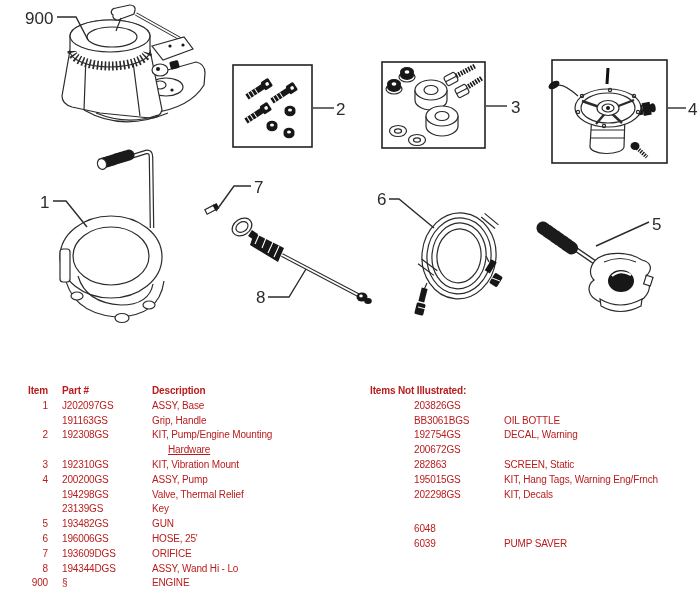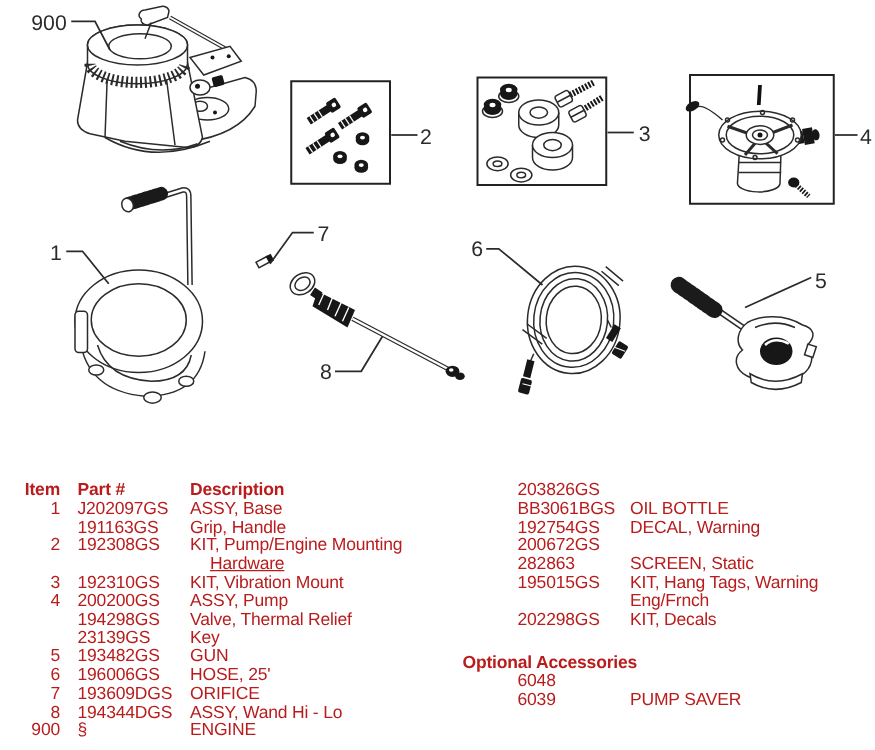--- a/index.html
+++ b/index.html
@@ -6,21 +6,21 @@
   .page{position:relative;width:700px;height:600px;background:#fff;overflow:hidden;
         font-family:"Liberation Sans",sans-serif;color:#b91c1c;}
   .diagram{position:absolute;left:0;top:0;width:700px;height:380px;}
   .callout-label{font-family:"Liberation Sans",sans-serif;font-size:17px;fill:#2b2b2b;}
   .leader{stroke:#2b2b2b;stroke-width:1.4;fill:none;}
   .ln{stroke:#2b2b2b;stroke-width:1.2;fill:none;}
   .lnf{stroke:#2b2b2b;stroke-width:1.2;fill:#fff;}
   .dk{fill:#171717;stroke:none;}
   .box{fill:#fff;stroke:#222;stroke-width:1.6;}
   
-  .tbl{position:absolute;font-size:14px;line-height:14.8px;letter-spacing:-0.15px;}
+  .tbl{position:absolute;font-size:10px;line-height:14.8px;letter-spacing:-0.15px;}
   .tbl-left{left:10px;top:384px;width:348px;}
   .tbl-right{left:370px;top:384px;width:326px;}
   .hdr{font-weight:700;}
   .prow{display:grid;grid-template-columns:38px 76px 1fr;column-gap:14px;}
   .prow .c-item{text-align:right;}
   .prow .c-desc.indent{padding-left:16px;text-decoration:underline;}
   .nrow{display:grid;grid-template-columns:90px 1fr;margin-left:44px;}
   .spacer{height:20px;}
 </style>
 </head>
@@ -364,20 +364,21 @@
         <span class="c-desc">ASSY, Wand Hi - Lo</span>
       </div>
     <div class="prow">
         <span class="c-item">900</span>
         <span class="c-part">§</span>
         <span class="c-desc">ENGINE</span>
       </div>
   </div>
 
   <div class="tbl tbl-right">
+    <div class="hdr">Items Not Illustrated:</div>
     <div class="nrow">
         <span>203826GS</span>
       </div>
     <div class="nrow">
         <span>BB3061BGS</span>
         <span>OIL BOTTLE</span>
       </div>
     <div class="nrow">
         <span>192754GS</span>
         <span>DECAL, Warning</span>
@@ -391,21 +392,20 @@
       </div>
     <div class="nrow">
         <span>195015GS</span>
         <span>KIT, Hang Tags, Warning Eng/Frnch</span>
       </div>
     <div class="nrow">
         <span>202298GS</span>
         <span>KIT, Decals</span>
       </div>
     <div class="spacer"></div>
-    <div class="hdr">Optional Accessories</div>
     <div class="nrow">
         <span>6048</span>
       </div>
     <div class="nrow">
         <span>6039</span>
         <span>PUMP SAVER</span>
       </div>
   </div>
 
 </div>

